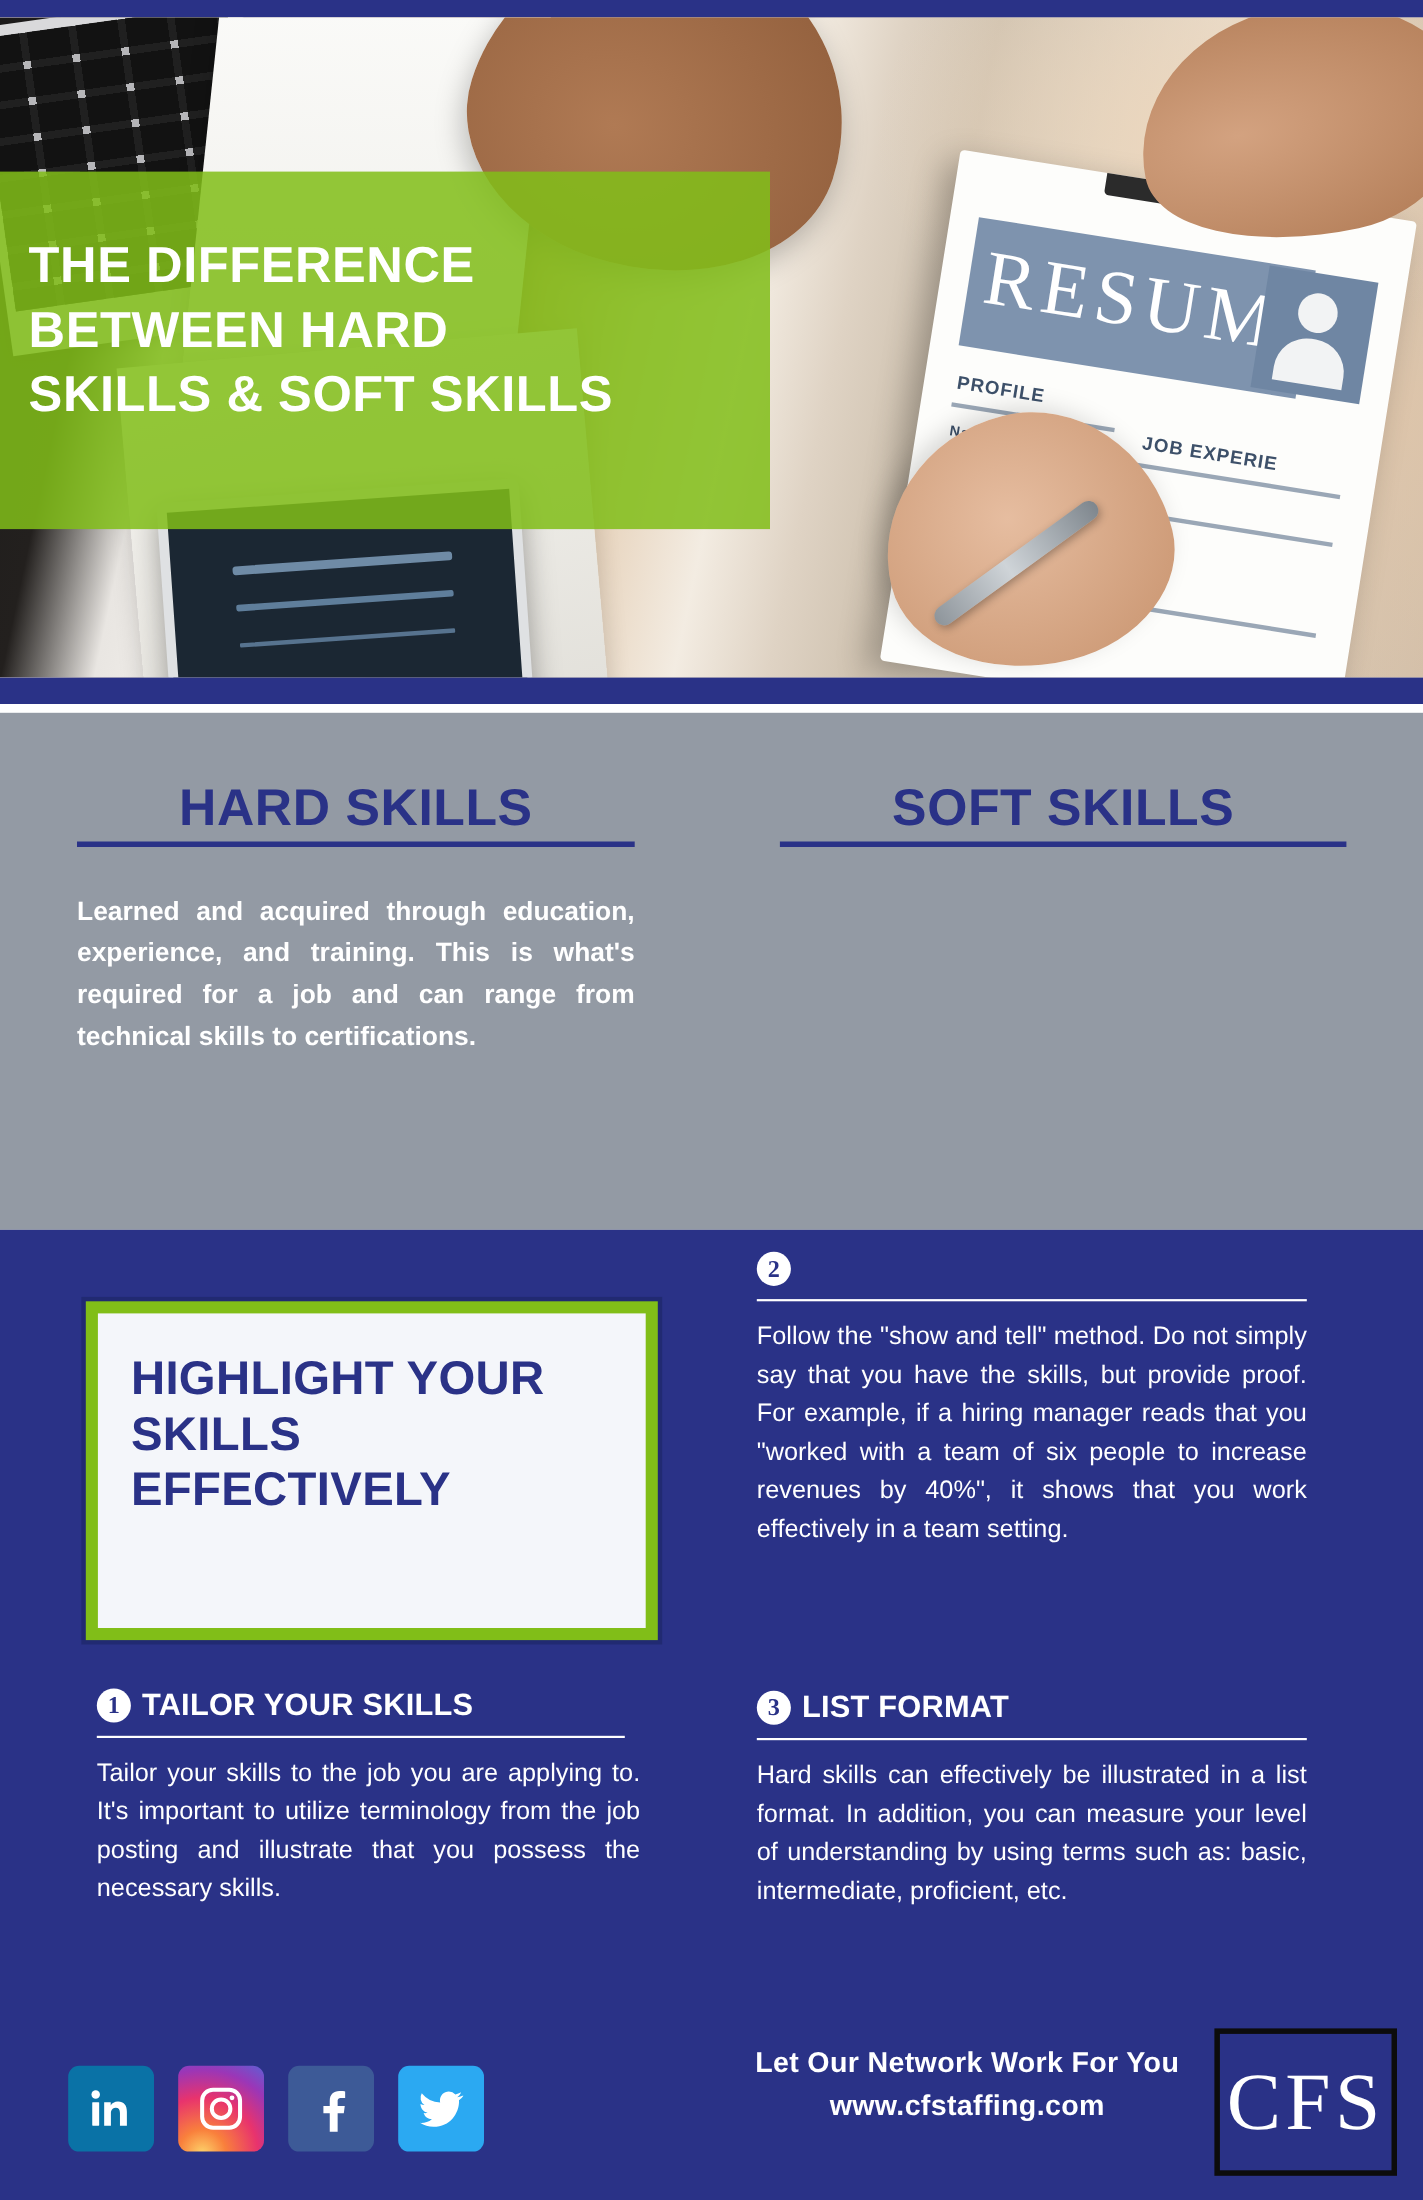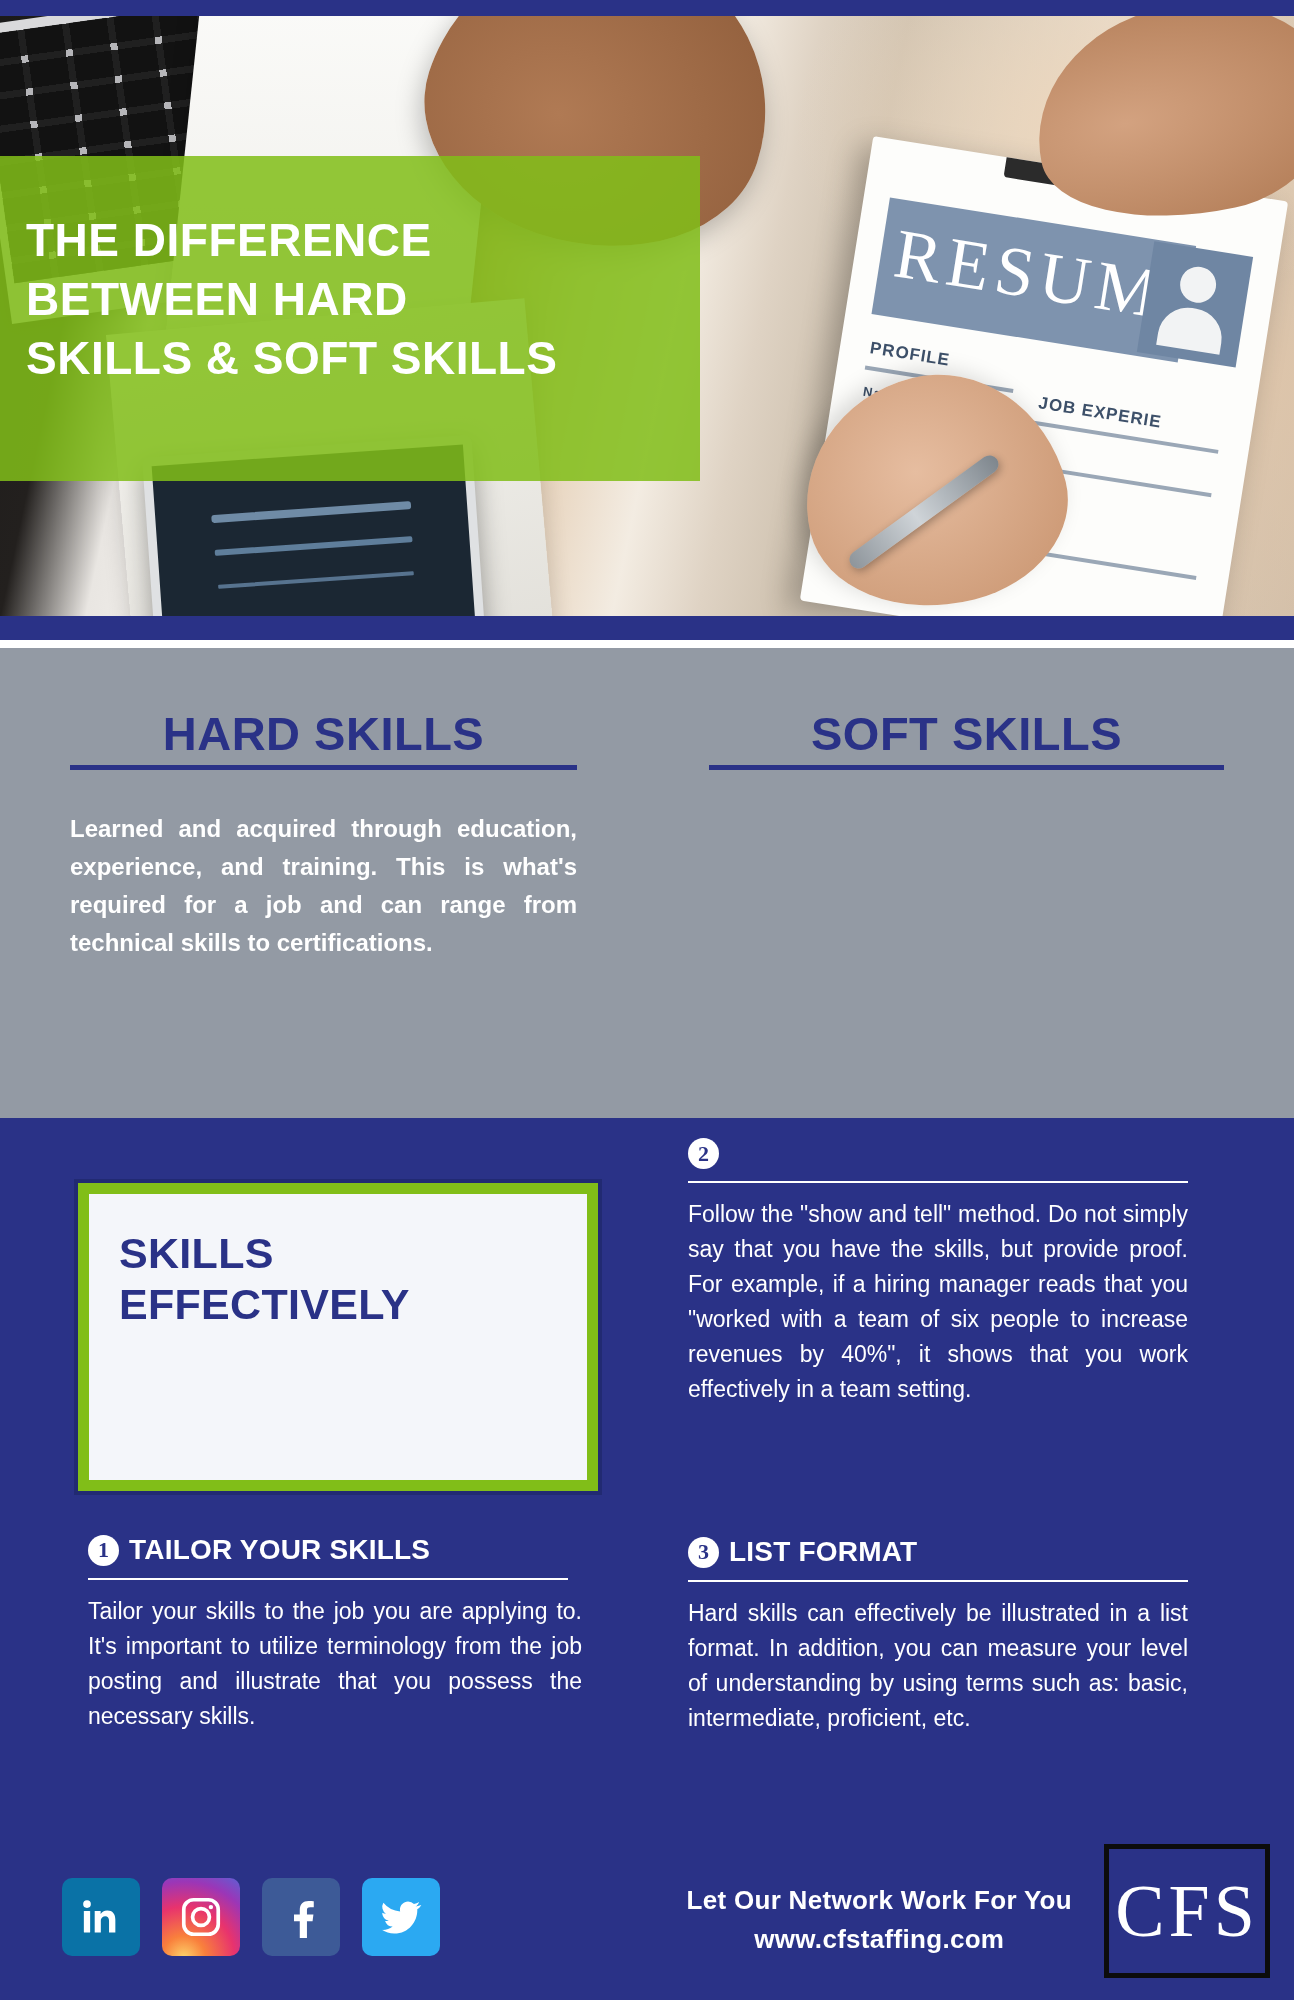--- a/index.html
+++ b/index.html
@@ -359,21 +359,21 @@
   .sicon.instagram {
     background:
       radial-gradient(circle at 28% 102%, #fdd36a 0%, #f9803c 22%, #e8336d 52%, #9b36b7 78%, #5e5fd4 100%);
   }
   .sicon.facebook { background: #3d5a97; }
   .sicon.twitter  { background: #2ba9f2; }
   .sicon svg { display: block; }
 
   .footer-tag {
     position: absolute;
-    right: 222px; bottom: 41px;
+    right: 222px; bottom: 66px;
     text-align: center;
     color: #ffffff;
     font-size: 26px;
     font-weight: 800;
     line-height: 1.5;
     letter-spacing: .3px;
   }
 
   .footer-logo {
     position: absolute;
@@ -453,20 +453,21 @@
         <div class="skills-head">SOFT SKILLS</div>
       </div>
     </div>
   </div>
 
   <div class="main">
 
     <div class="highlight-box">
       <div class="highlight-inner">
         <div class="highlight-title">
+          <span style="display:block">HIGHLIGHT YOUR</span>
           <span style="display:block">SKILLS</span>
           <span style="display:block">EFFECTIVELY</span>
         </div>
       </div>
     </div>
 
     <div class="tip" id="tip1">
       <div class="tip-head">
         <span class="tip-badge">1</span>
         <span>TAILOR YOUR SKILLS</span>

